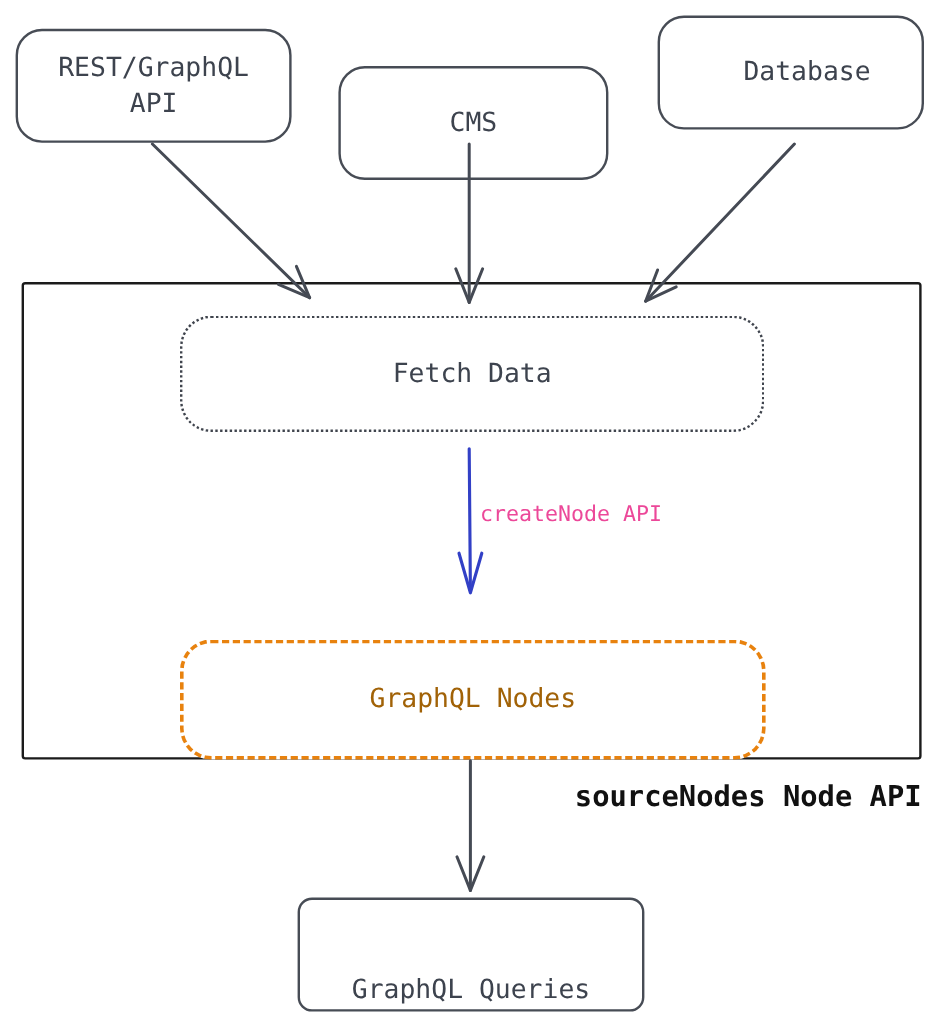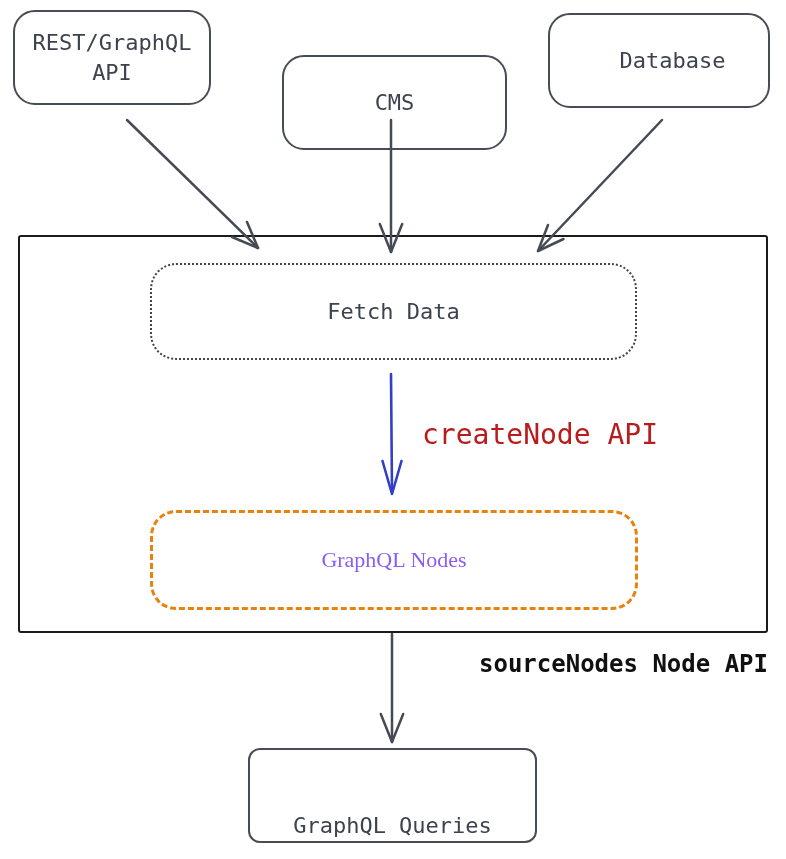--- a/index.html
+++ b/index.html
@@ -16,55 +16,54 @@
     font-size:22px;line-height:1.35;
     color:#3d434e;
     background:#ffffff;
     box-sizing:border-box;
   }
   .src-box{
     border:2.2px solid #474c55;
     border-radius:22px;
     padding:0 14px;
   }
-  .src-1{left:13px;top:10px;width:198px;height:95px;}
+  .src-1{left:13px;top:24px;width:230px;height:95px;}
   .src-2{left:282px;top:13px;width:225px;height:95px;margin-top:42px;}
   .src-3{left:548px;top:13px;width:222px;height:95px;padding-left:41px;}
 
   .container-box{
     position:absolute;
     left:18px;top:235px;width:750px;height:398px;
     border:2.6px solid #1b1b1b;
     border-radius:3px;
     background:#ffffff;
     box-sizing:border-box;
   }
   .fetch-box{
     left:150px;top:263px;width:487px;height:97px;
     border:2.6px dotted #3f444d;
     border-radius:26px;
   }
   .nodes-box{
-    left:150px;top:510px;width:488px;height:100px;
+    left:150px;top:533px;width:488px;height:100px;
     border:3px dashed #e8820e;
     border-radius:26px;
-    color:#8b5cf6;
-    font-family:Liberation Serif, serif;
+    color:#a16207;
   }
   .queries-box{
     left:248px;top:748px;width:289px;height:95px;
     border:2.2px solid #474c55;
     border-radius:12px;
     align-items:flex-end;
   }
   .create-node-label{
     position:absolute;
-    left:422px;top:418px;
-    font-size:28px;
-    color:#b91c1c;
+    left:400px;top:418px;
+    font-size:18px;
+    color:#ec4899;
     white-space:nowrap;
   }
   .container-label{
     position:absolute;
     right:18px;top:650px;
     font-size:24px;
     font-weight:bold;
     color:#111111;
     white-space:nowrap;
   }

